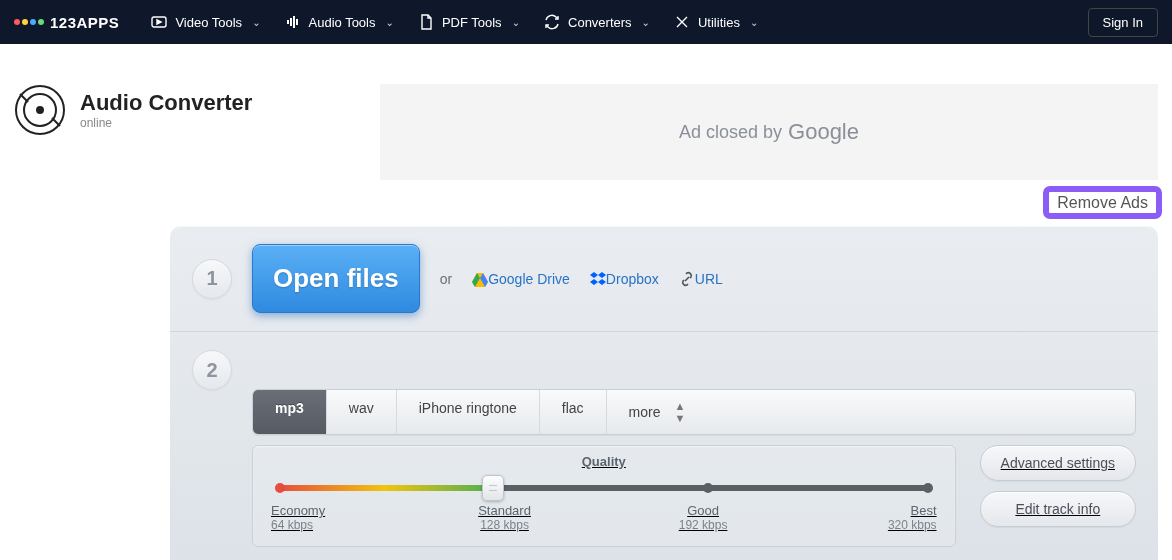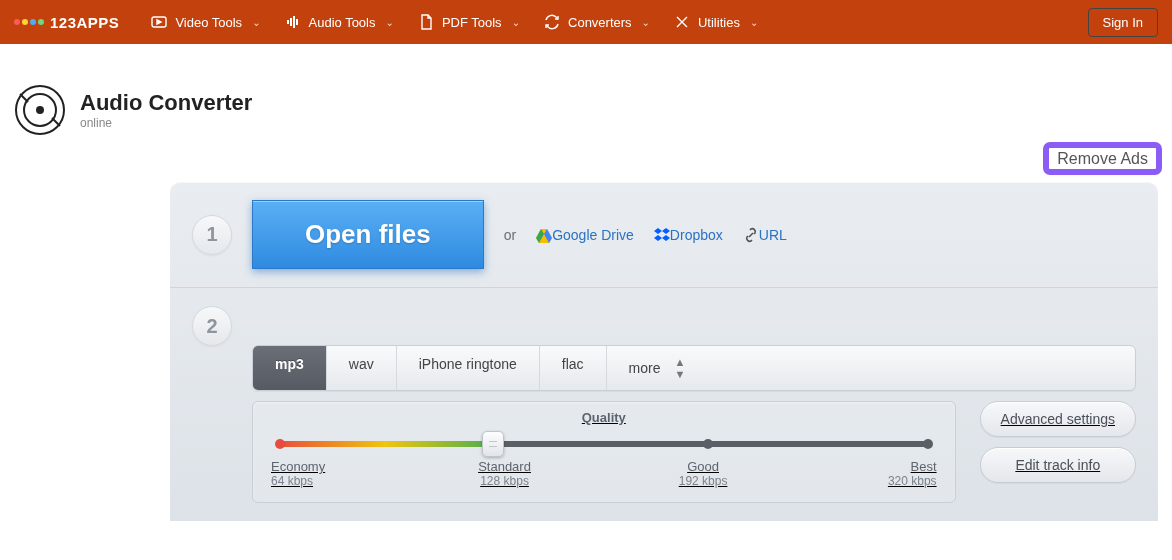--- a/index.html
+++ b/index.html
@@ -1,19 +1,19 @@
 <!DOCTYPE html>
 <html><head>
 <meta charset="utf-8">
 <style>
 * { margin: 0; padding: 0; box-sizing: border-box; }
 body { font-family: -apple-system, BlinkMacSystemFont, "Segoe UI", Arial, sans-serif; background: #fff; width: 1172px; height: 560px; overflow: hidden; }
 
 
-.header { background: #c2410c; height: 44px; display: flex; align-items: center; padding: 0 14px; color: #fff; }
+.header { background: #0f172a; height: 44px; display: flex; align-items: center; padding: 0 14px; color: #fff; }
 .logo { display: flex; align-items: center; font-weight: 800; font-size: 15px; letter-spacing: 0.5px; }
 .logo-dots { display: flex; gap: 2px; margin-right: 6px; }
 .dot { width: 6px; height: 6px; border-radius: 50%; }
 .dot.r { background: #ff5a5a; }
 .dot.y { background: #ffd43b; }
 .dot.b { background: #4dabf7; }
 .dot.g { background: #69db7c; }
 .nav { display: flex; gap: 24px; margin-left: 32px; flex: 1; }
 .nav-item { display: flex; align-items: center; gap: 8px; font-size: 13px; cursor: pointer; }
 .nav-icon { display: inline-flex; width: 16px; height: 16px; align-items: center; justify-content: center; }
@@ -30,21 +30,21 @@
 .ad-box .gtxt { font-size: 22px; margin-left: 6px; color: #8a8f98; }
 .remove-ads { text-align: right; padding: 4px 10px 8px 0; }
 .remove-ads span { font-size: 16px; color: #555; border: 6px solid #8b5cf6; padding: 2px 8px; border-radius: 7px; cursor: pointer; }
 
 
 .panel { margin: 6px 14px 0 170px; background: linear-gradient(#e9edf1, #dde2e8); border-radius: 10px 10px 0 0; padding: 0; box-shadow: inset 0 1px 0 rgba(255,255,255,0.6); }
 .step { display: flex; align-items: center; padding: 18px 22px; gap: 20px; border-bottom: 1px solid #d0d5db; position: relative; }
 .step:last-child { border-bottom: none; }
 .step-num { width: 40px; height: 40px; border-radius: 50%; background: linear-gradient(#f7f8fa, #e5e8ec); border: 1px solid #d4d9df; display: flex; align-items: center; justify-content: center; font-size: 20px; font-weight: 700; color: #8e959e; box-shadow: 0 1px 2px rgba(0,0,0,0.05); flex-shrink: 0; }
 
-.open-btn { background: linear-gradient(#5ab0f5, #2f8ae0); color: #fff; font-size: 26px; font-weight: 700; padding: 18px 52px; border-radius: 0; border: 1px solid #2a78c7; box-shadow: 0 3px 8px rgba(40,110,190,0.5), inset 0 1px 0 rgba(255,255,255,0.4); cursor: pointer; text-shadow: 0 1px 2px rgba(0,0,0,0.2); }
+.open-btn { background: linear-gradient(#5ab0f5, #2f8ae0); color: #fff; font-size: 26px; font-weight: 700; padding: 18px 20px; border-radius: 8px; border: 1px solid #2a78c7; box-shadow: 0 3px 8px rgba(40,110,190,0.5), inset 0 1px 0 rgba(255,255,255,0.4); cursor: pointer; text-shadow: 0 1px 2px rgba(0,0,0,0.2); }
 .or { color: #6b7078; font-size: 14px; }
 .src-link { display: inline-flex; align-items: flex-end; gap: 0; color: #2a72c4; font-size: 14px; cursor: pointer; }
 .src-icon { width: 16px; height: 16px; display: inline-flex; }
 
 
 .fmt-bar { display: flex; background: linear-gradient(#f9fafb, #e6e9ed); border: 1px solid #c9cfd6; border-radius: 6px; overflow: hidden; box-shadow: 0 1px 1px rgba(0,0,0,0.05); margin-top: 39px; }
 .fmt { padding: 10px 22px; font-size: 14px; color: #444; border-right: 1px solid #d5dadf; cursor: pointer; background: transparent; }
 .fmt.active { background: linear-gradient(#6a6f77, #565b63); color: #fff; font-weight: 600; text-shadow: 0 -1px 0 rgba(0,0,0,0.3); }
 .fmt.more { display: flex; align-items: center; gap: 14px; border-right: none; }
 .fmt.more .arr { font-size: 11px; color: #777; }
@@ -151,20 +151,24 @@
           <circle cx="26" cy="26" r="24"></circle>
           <circle cx="26" cy="26" r="16"></circle>
           <circle cx="26" cy="26" r="3" fill="#222"></circle>
           <path d="M6 10l8 8M46 42l-8-8"></path>
         </svg>
     </span>
     <div class="title-text">
       <h1>Audio Converter</h1>
       <div class="sub">online</div>
     </div>
+  </div>
+  <div class="ad-box">
+    <span>Ad closed by</span>
+    <span class="gtxt">Google</span>
   </div>
 </div>
 <div class="remove-ads"><span>Remove Ads</span></div>
 
 <div class="panel">
 
   <div class="step">
     <div class="step-num">1</div>
     <button class="open-btn">Open files</button>
     <span class="or">or</span>

